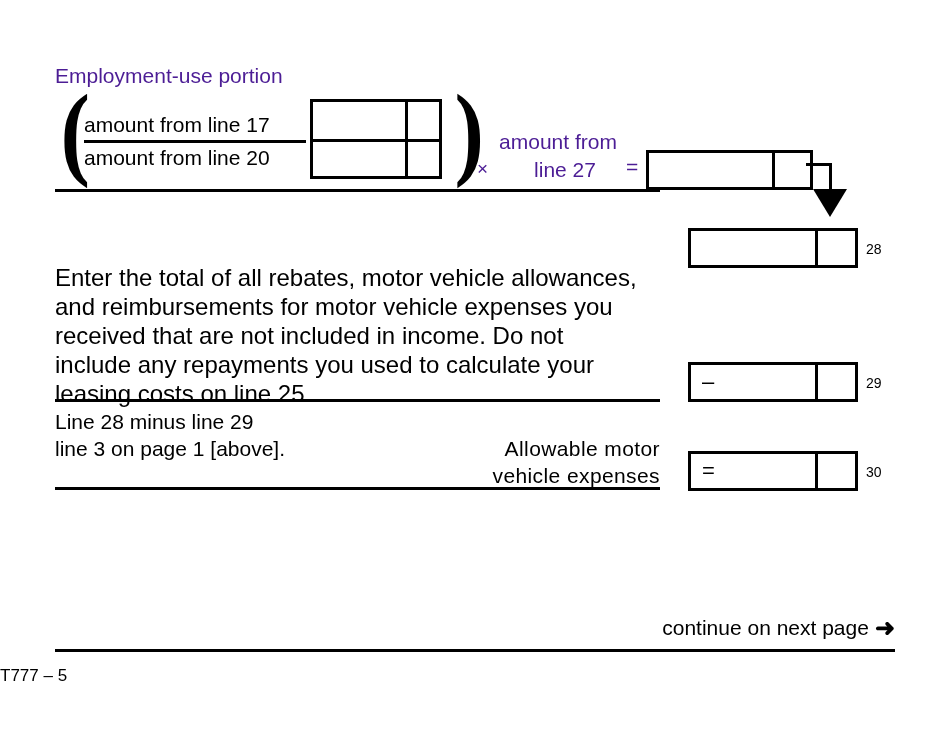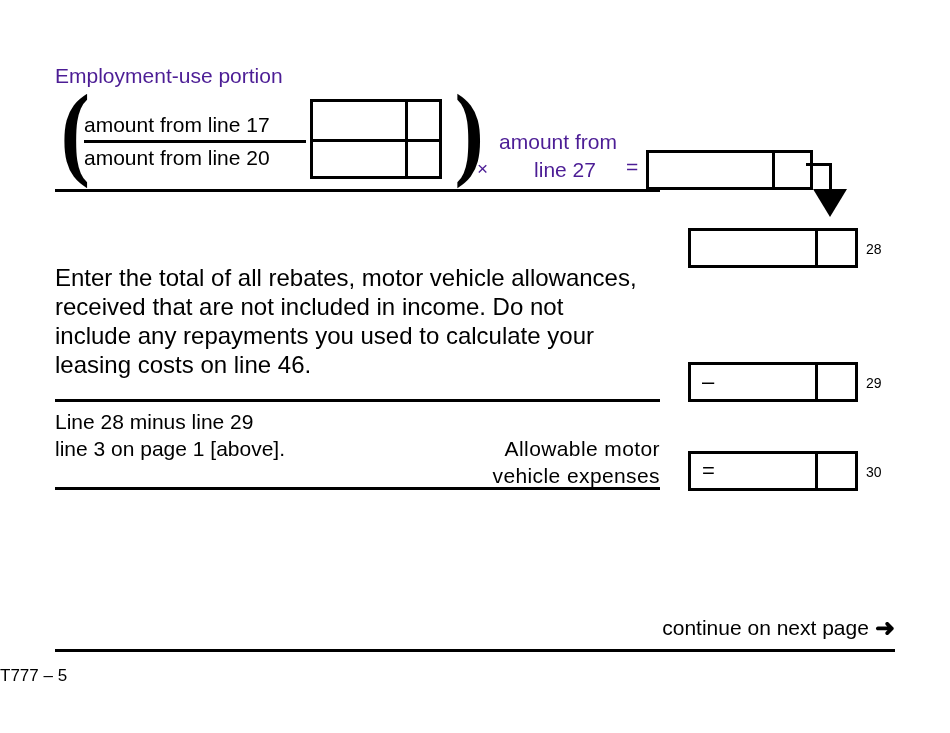--- a/index.html
+++ b/index.html
@@ -300,23 +300,24 @@
   <div class="rule" id="rule-formula"></div>
 
   <div class="amount-box" id="box-28">
     <div class="cents-div"></div>
     <div class="val"></div>
   </div>
   <div class="line-no" id="lineno-28">28</div>
 
   <div id="para">
     <span>Enter the total of all rebates, motor vehicle allowances,</span>
+    <span>and reimbursements for motor vehicle expenses you</span>
     <span>received that are not included in income. Do not</span>
     <span>include any repayments you used to calculate your</span>
-    <span>leasing costs on line 46.</span>
+    <span>leasing costs on line 25.</span>
   </div>
 
   <div class="amount-box" id="box-29">
     <div class="cents-div"></div>
     <div class="op">–</div>
     <div class="val"></div>
   </div>
   <div class="line-no" id="lineno-29">29</div>
 
   <div class="rule" id="rule-para"></div>

